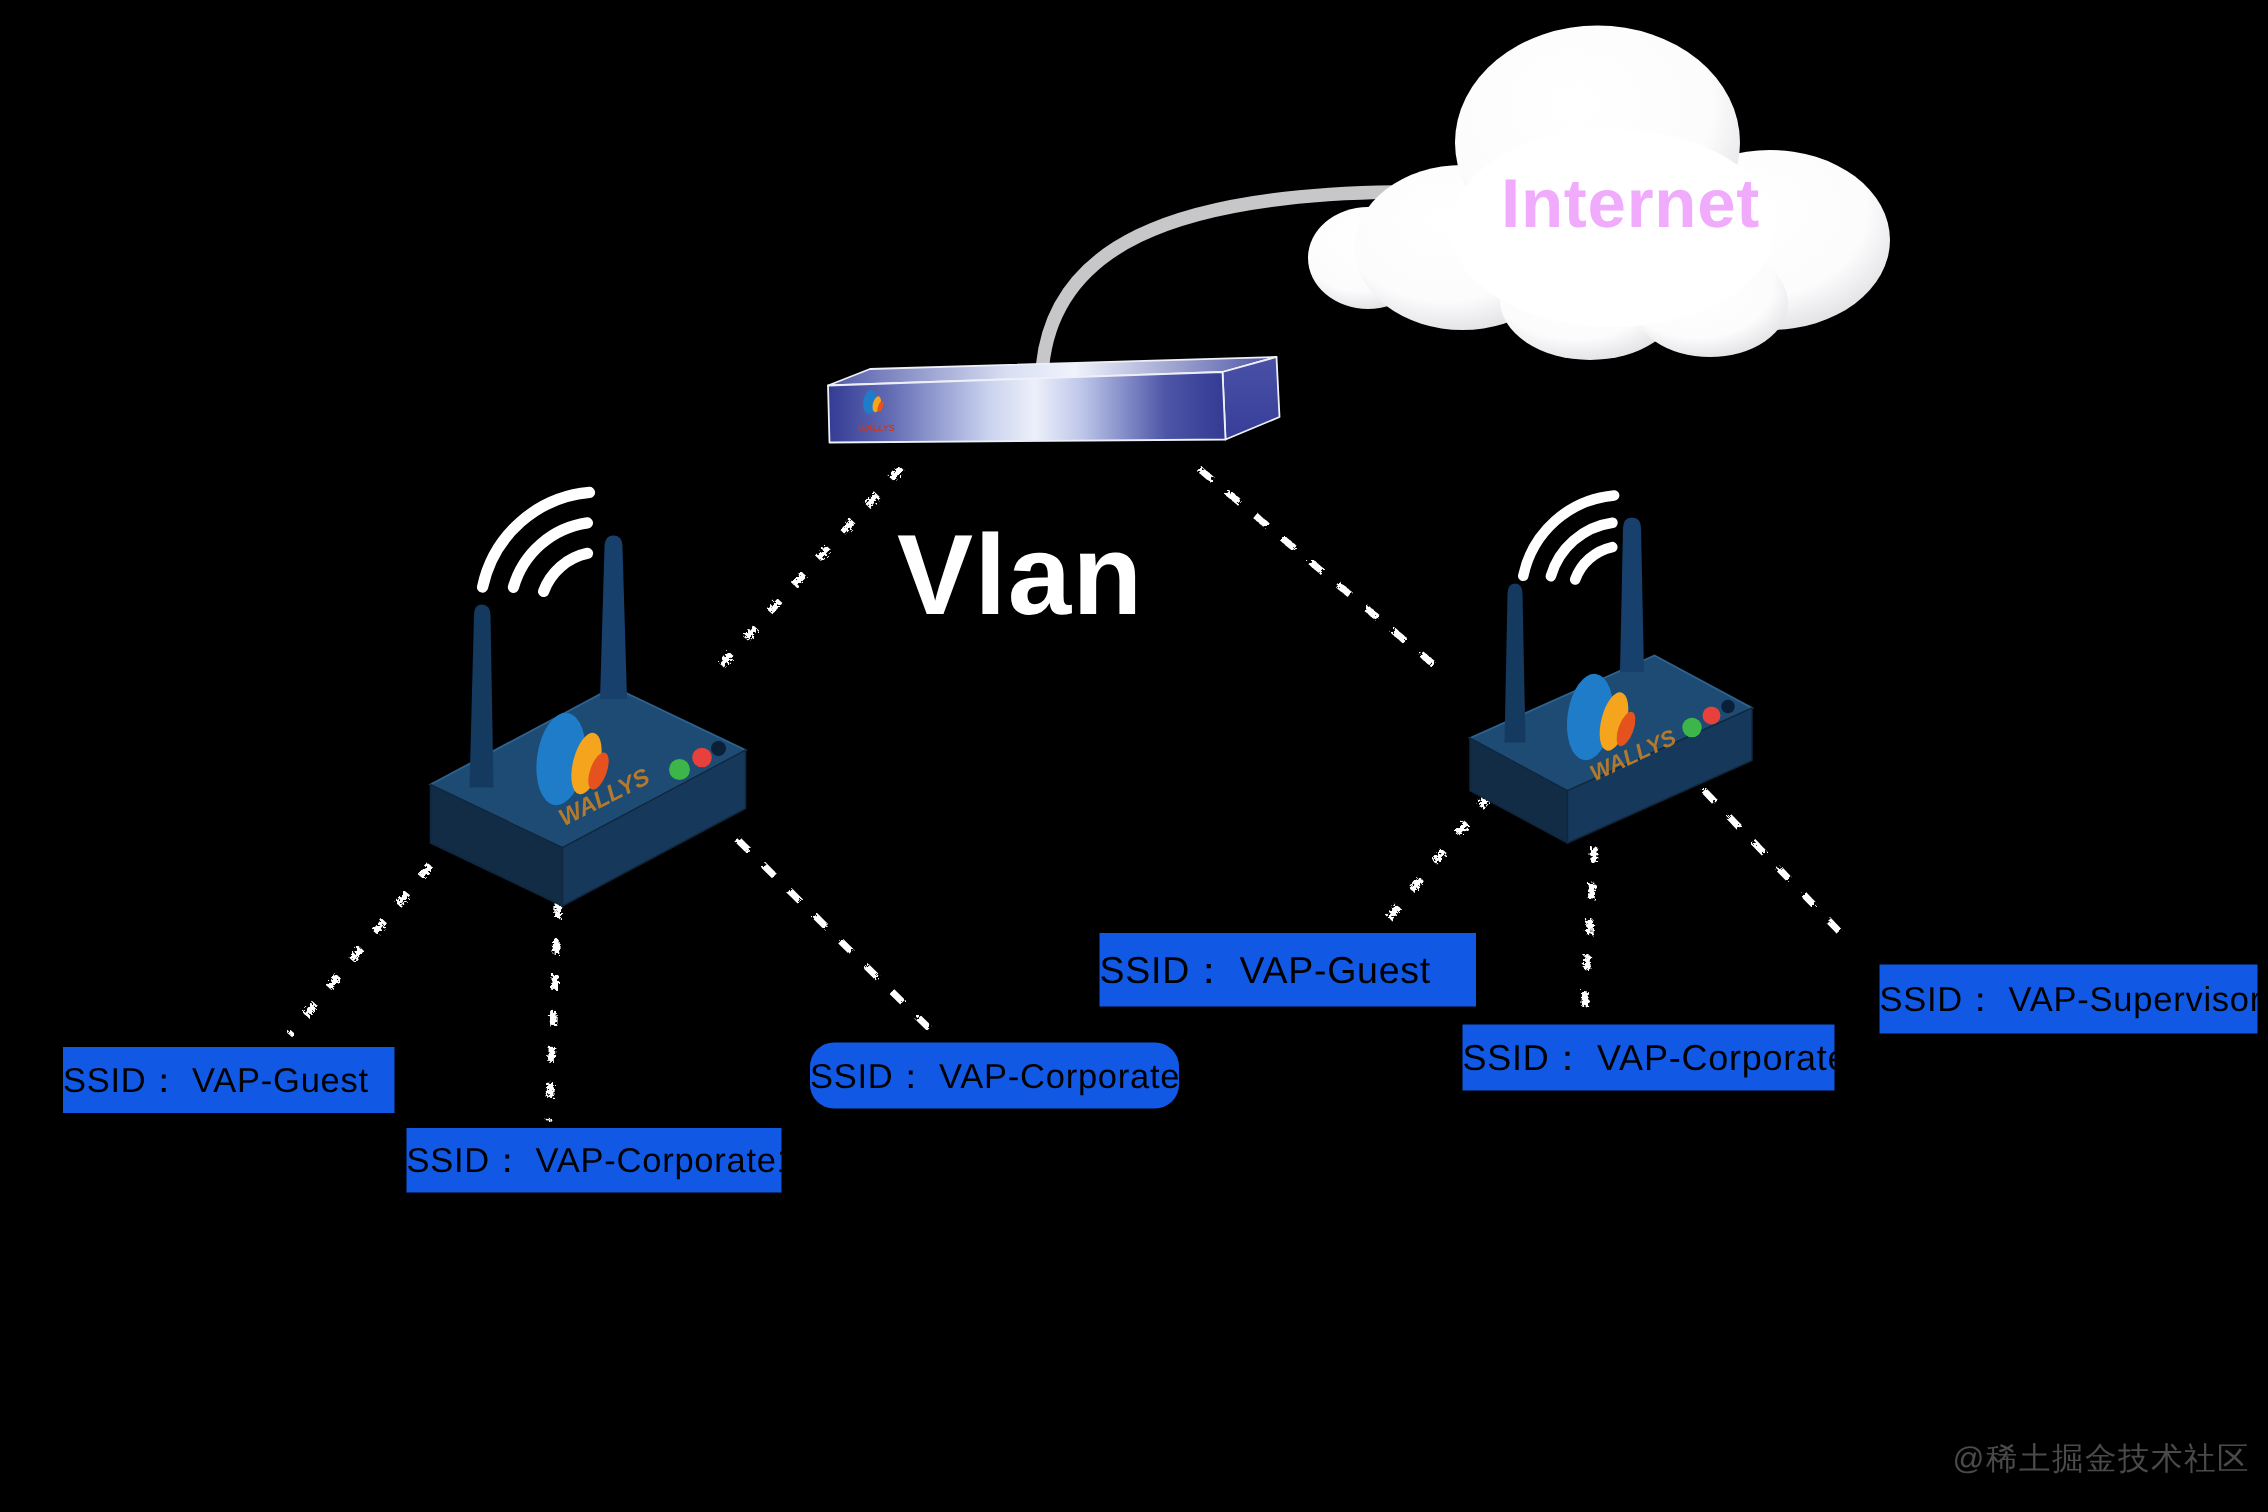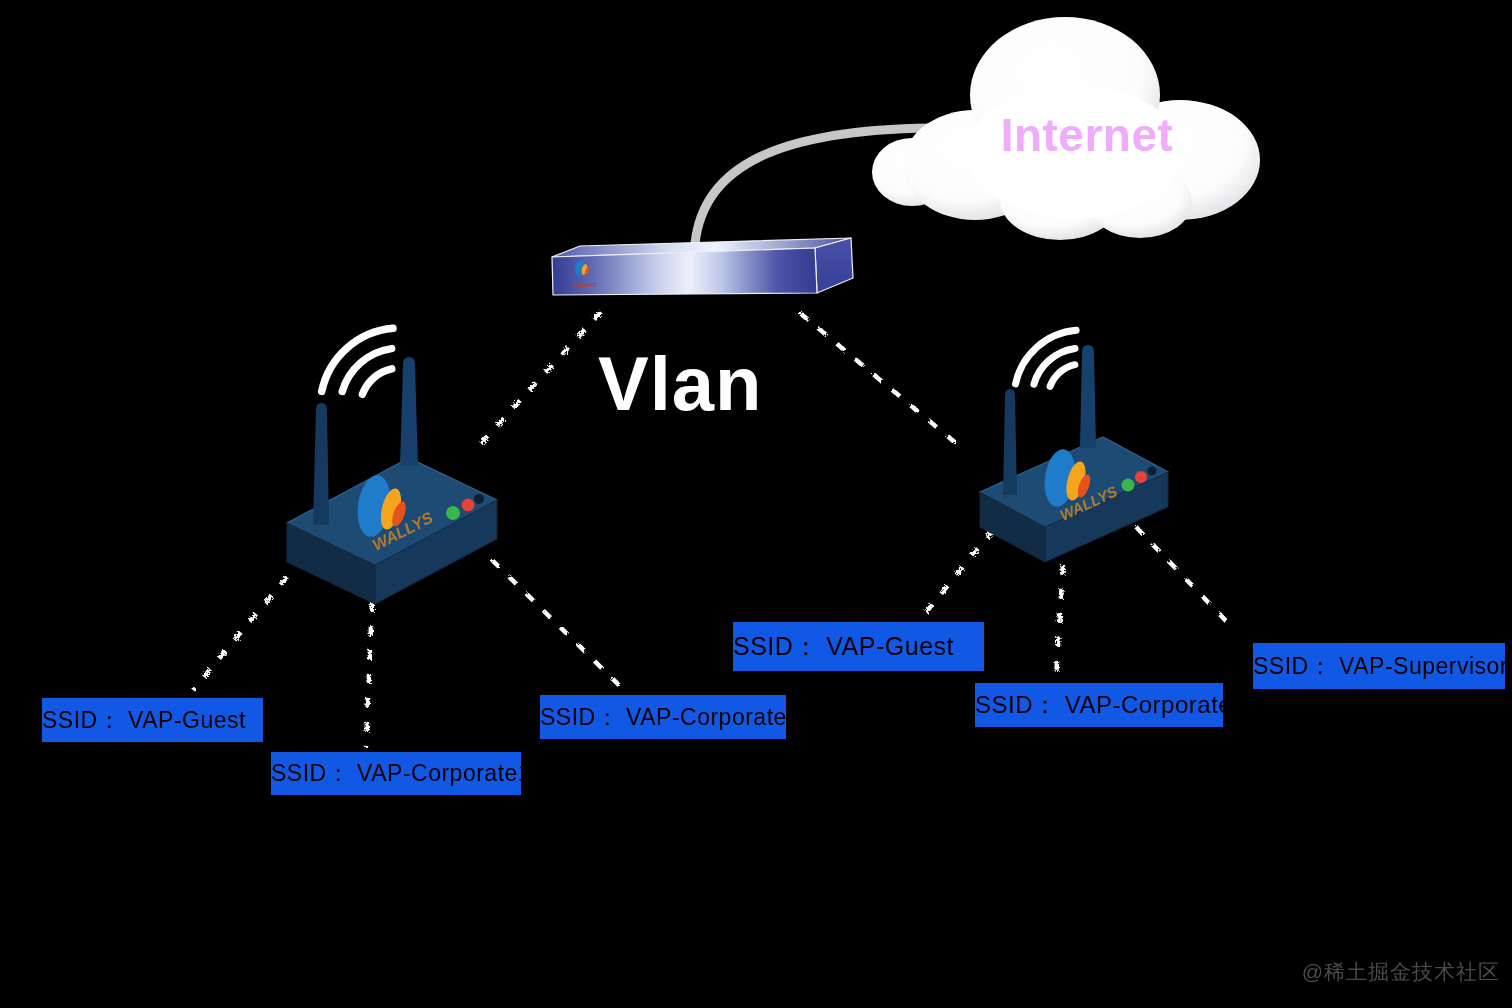--- a/index.html
+++ b/index.html
@@ -16,21 +16,21 @@
     position:absolute;left:987px;top:108px;width:200px;text-align:center;
     color:#f0abfc;font-size:46px;font-weight:600;letter-spacing:0.5px;
   }
   .ssid{
     position:absolute;background:#1159e5;color:#000000;
     display:flex;align-items:center;justify-content:flex-start;
     font-size:24px;font-weight:500;letter-spacing:0.5px;white-space:nowrap;
   }
   .ssid.l1{left:42px;top:698px;width:221px;height:44px;font-size:23px;}
   .ssid.l2{left:271px;top:752px;width:250px;height:43px;font-size:23px;}
-  .ssid.l3{left:540px;top:695px;width:246px;height:44px;font-size:23px;}
+  .ssid.l3{left:540px;top:695px;width:246px;height:44px;font-size:23px;border-radius:16px;}
   .ssid.l4{left:733px;top:622px;width:251px;height:49px;font-size:25px;}
   .ssid.l5{left:975px;top:683px;width:248px;height:44px;font-size:24px;}
   .ssid.l6{left:1253px;top:619px;width:252px;height:46px;font-size:23px;margin-top:24px;}
   .watermark{
     position:absolute;right:12px;top:958px;color:#4a4a4a;font-size:21px;letter-spacing:1px;
   }
 </style>
 </head>
 <body>
 

